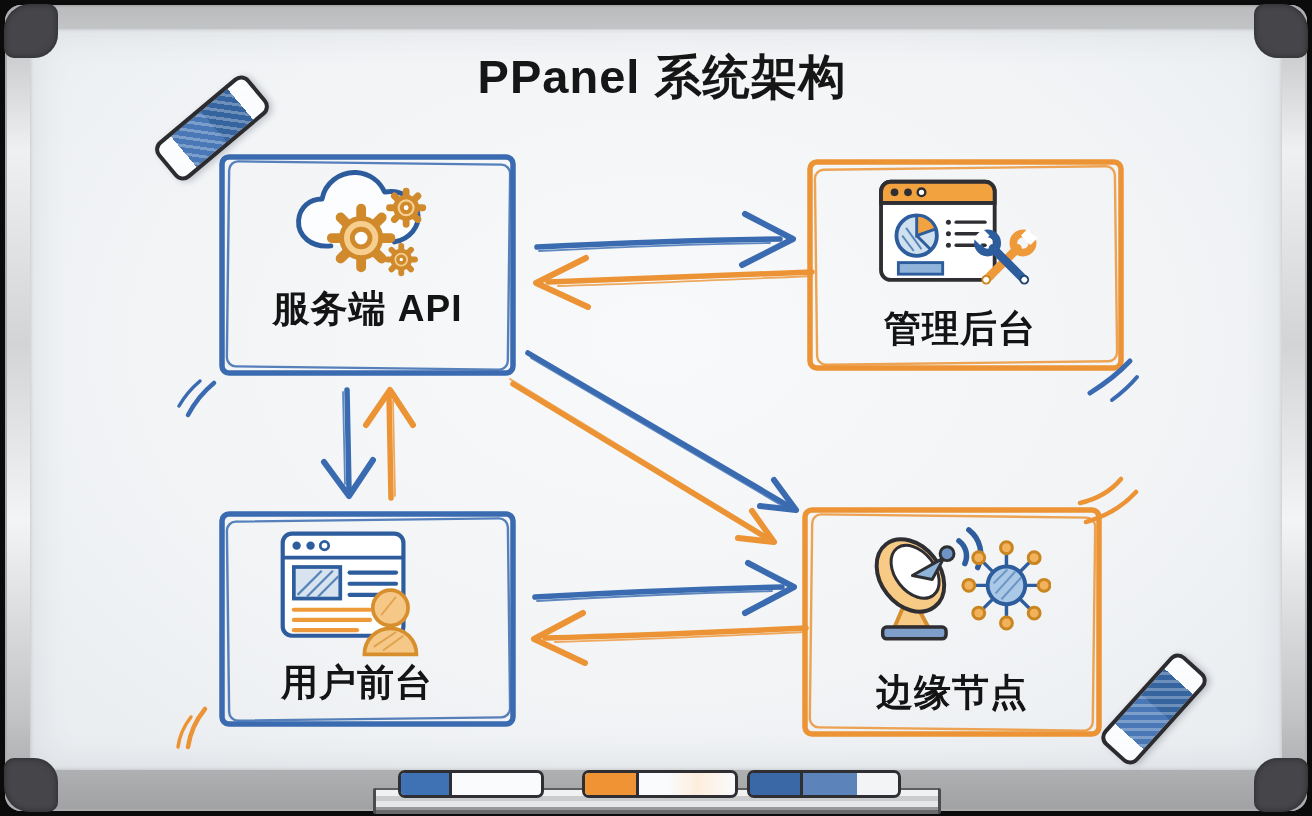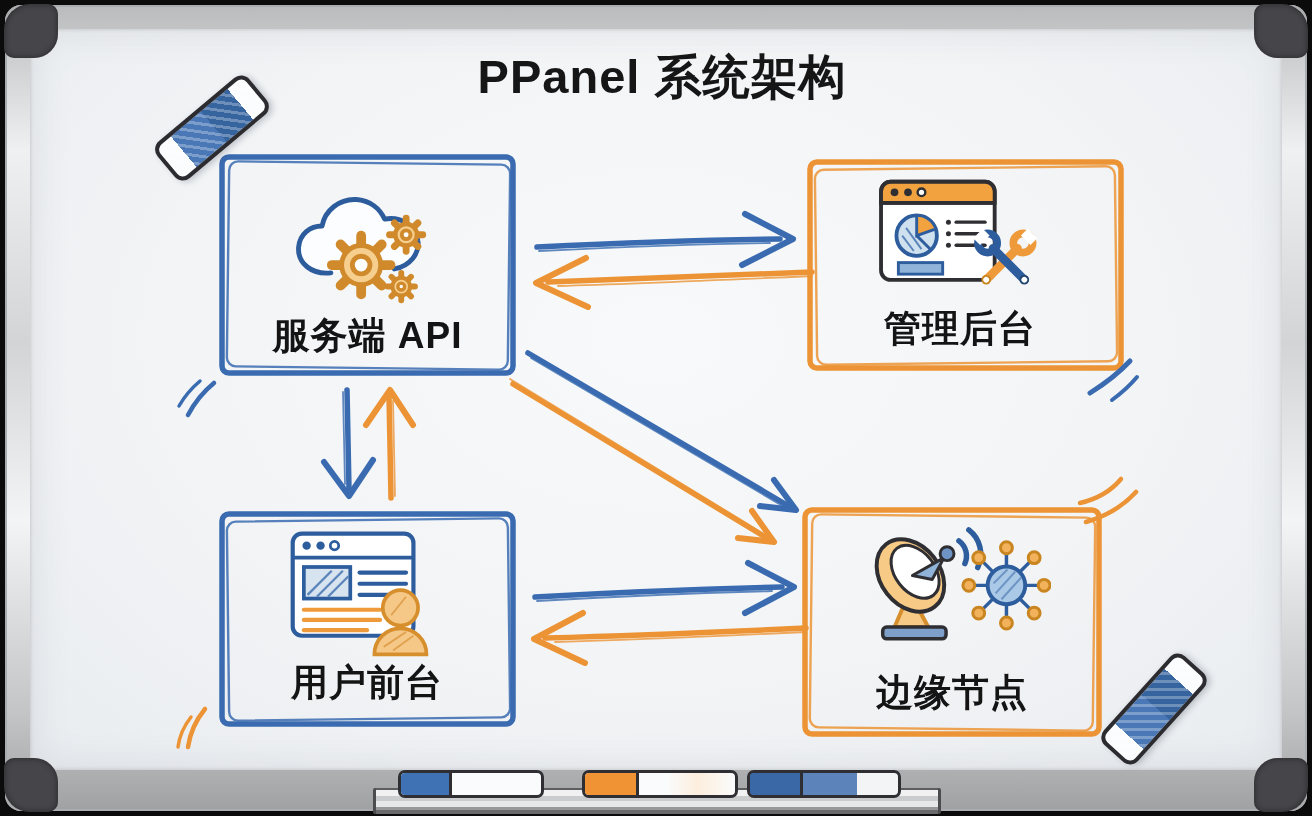--- a/index.html
+++ b/index.html
@@ -145,21 +145,21 @@
   <g>
     <path class="sk orange" d="M205 709 q-14 17 -17 38" stroke-width="4.5"></path>
     <path class="sk orange" d="M191 717 q-11 14 -13 30" stroke-width="3.5"></path>
   </g>
   <g>
     <path class="sk orange" d="M1080 503 q26 -6 41 -24" stroke-width="4.5"></path>
     <path class="sk orange" d="M1086 522 q31 -9 50 -30" stroke-width="4.5"></path>
   </g>
 </svg>
 
-<div class="node" style="left:220px;top:165px;width:295px;height:212px;">
+<div class="node" style="left:220px;top:138px;width:295px;height:212px;">
   <svg class="icon" viewBox="0 0 170 135" width="168">
     <path d="M47 96 C27 98 13 86 14 70 C15 56 26 48 38 48 C41 32 56 20 73 21 C87 22 97 30 102 41 C118 38 134 47 136 63 C138 76 128 89 112 92" fill="#fcfdfe" stroke="#2d5c9d" stroke-width="5" stroke-linecap="round" stroke-linejoin="round"></path>
 
     <g stroke="#d08a2c" stroke-linecap="round">
       <g stroke-width="10">
         <line x1="78" y1="58" x2="78" y2="66"></line>
           <line x1="78" y1="110" x2="78" y2="118"></line>
         <line x1="48" y1="88" x2="56" y2="88"></line>
           <line x1="100" y1="88" x2="108" y2="88"></line>
         <line x1="57" y1="67" x2="63" y2="73"></line>
@@ -240,21 +240,21 @@
     <g transform="rotate(-45 137 90)">
       <line x1="137" y1="72" x2="137" y2="118" stroke="#2e5d9e" stroke-width="9" stroke-linecap="round"></line>
       <circle cx="137" cy="64" r="10" fill="none" stroke="#2e5d9e" stroke-width="8"></circle>
       <rect x="130" y="50" width="14" height="10" fill="#ffffff"></rect>
       <circle cx="137" cy="118" r="4" fill="#ffffff" stroke="#20456f" stroke-width="2"></circle>
     </g>
   </svg>
   <span class="label">管理后台</span>
 </div>
 
-<div class="node" style="left:220px;top:514px;width:274px;height:210px;padding-left:10px;">
+<div class="node" style="left:220px;top:514px;width:274px;height:210px;">
   <svg class="icon" viewBox="0 0 180 140" width="176">
     <rect x="10" y="6" width="130" height="110" rx="10" fill="#ffffff" stroke="#2e5d9e" stroke-width="4.5"></rect>
     <path d="M10 32 h130" stroke="#2e5d9e" stroke-width="4"></path>
     <circle cx="25" cy="19" r="4.5" fill="#2e5d9e"></circle>
       <circle cx="40" cy="19" r="4.5" fill="#2e5d9e"></circle>
       <circle cx="55" cy="19" r="4.5" fill="#ffffff" stroke="#2e5d9e" stroke-width="3"></circle>
     <rect x="22" y="42" width="50" height="34" fill="#d7e4f0" stroke="#2e5d9e" stroke-width="4"></rect>
     <g stroke="#5b85ba" stroke-width="2.5">
       <line x1="26" y1="72" x2="52" y2="46"></line>
         <line x1="36" y1="74" x2="64" y2="46"></line>

